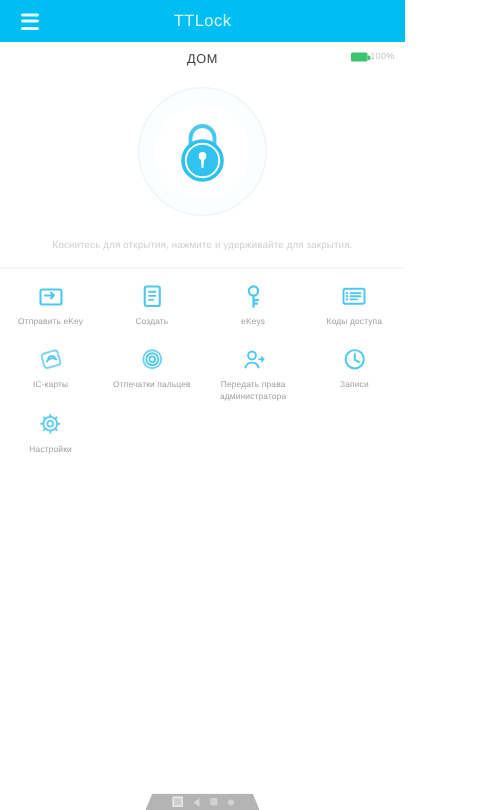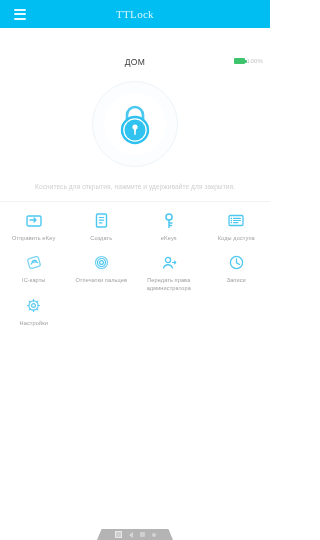--- a/index.html
+++ b/index.html
@@ -52,30 +52,28 @@
   }
   .header-title {
     position: absolute;
     left: 0;
     right: 0;
     text-align: center;
     color: #d8f6ff;
     font-size: 11px;
     letter-spacing: 0.3px;
     pointer-events: none;
-    font-family: Liberation Serif, serif;
   }
 
   
   .subheader {
     height: 24px;
     position: relative;
     flex: 0 0 auto;
     background: #ffffff;
-    margin-top: 23px;
   }
   .lock-name {
     position: absolute;
     left: 0;
     right: 0;
     top: 6px;
     text-align: center;
     font-size: 8.5px;
     color: #3d3d3d;
     letter-spacing: 0.4px;

